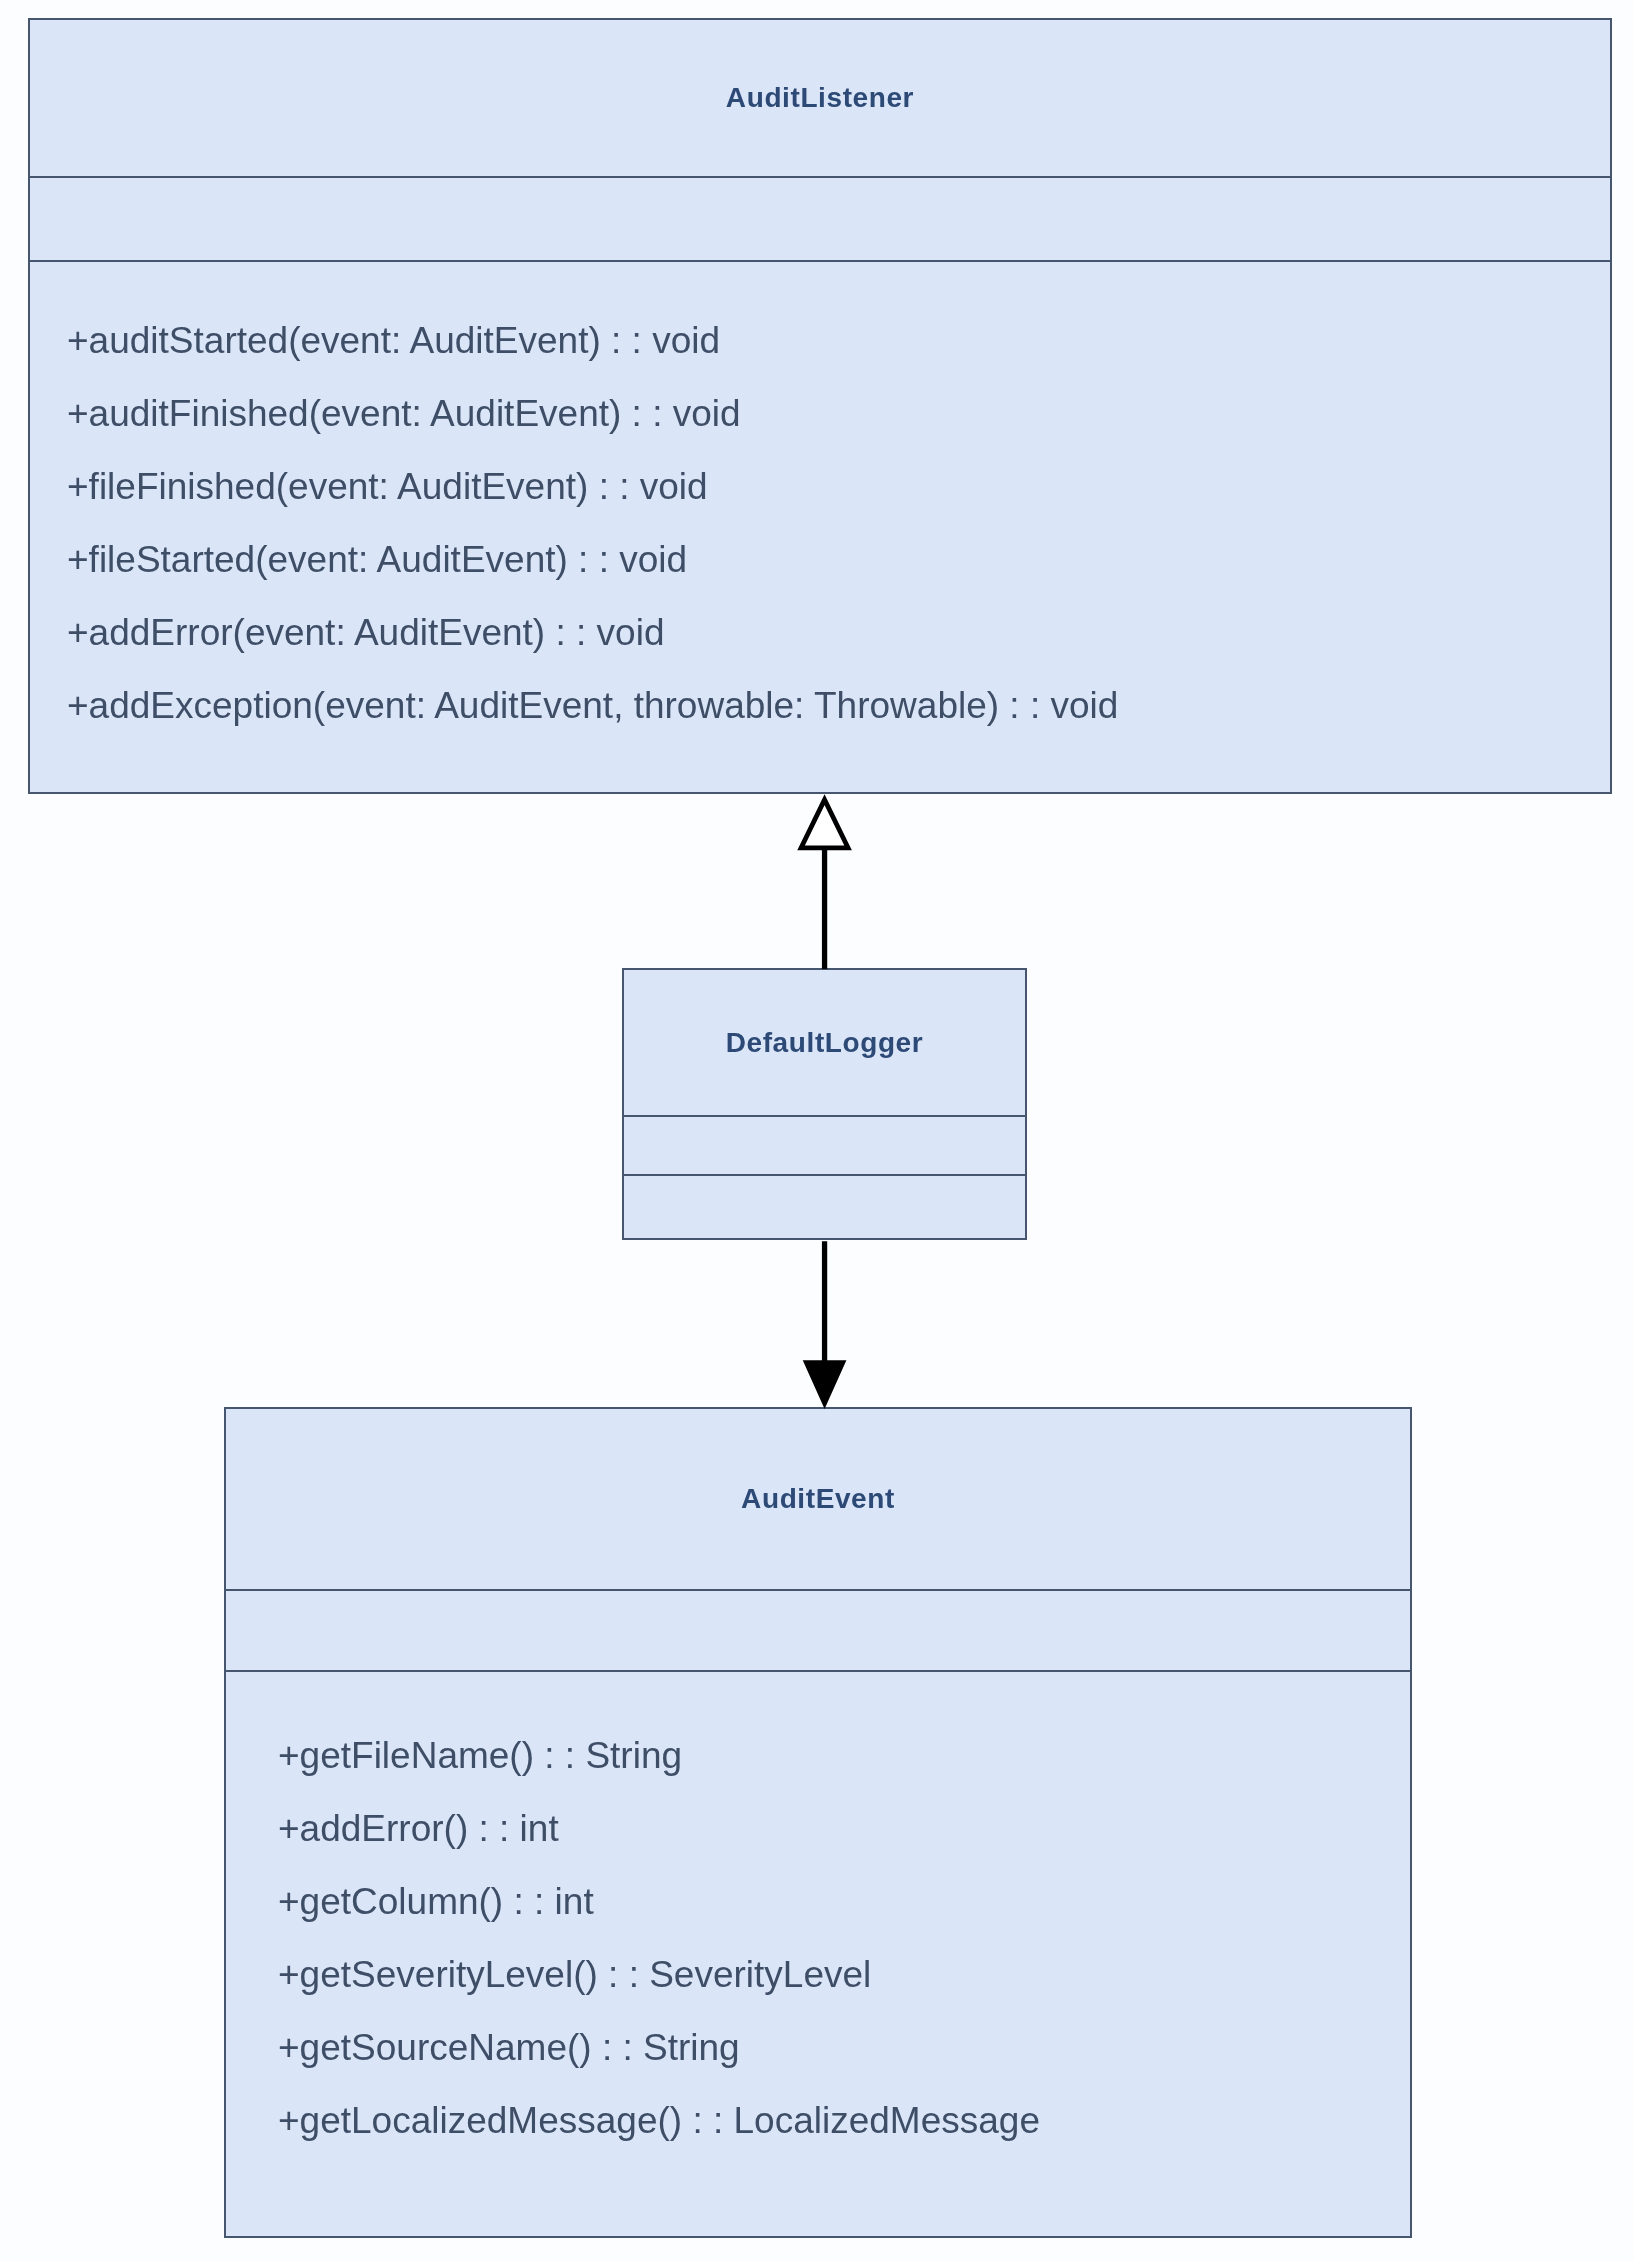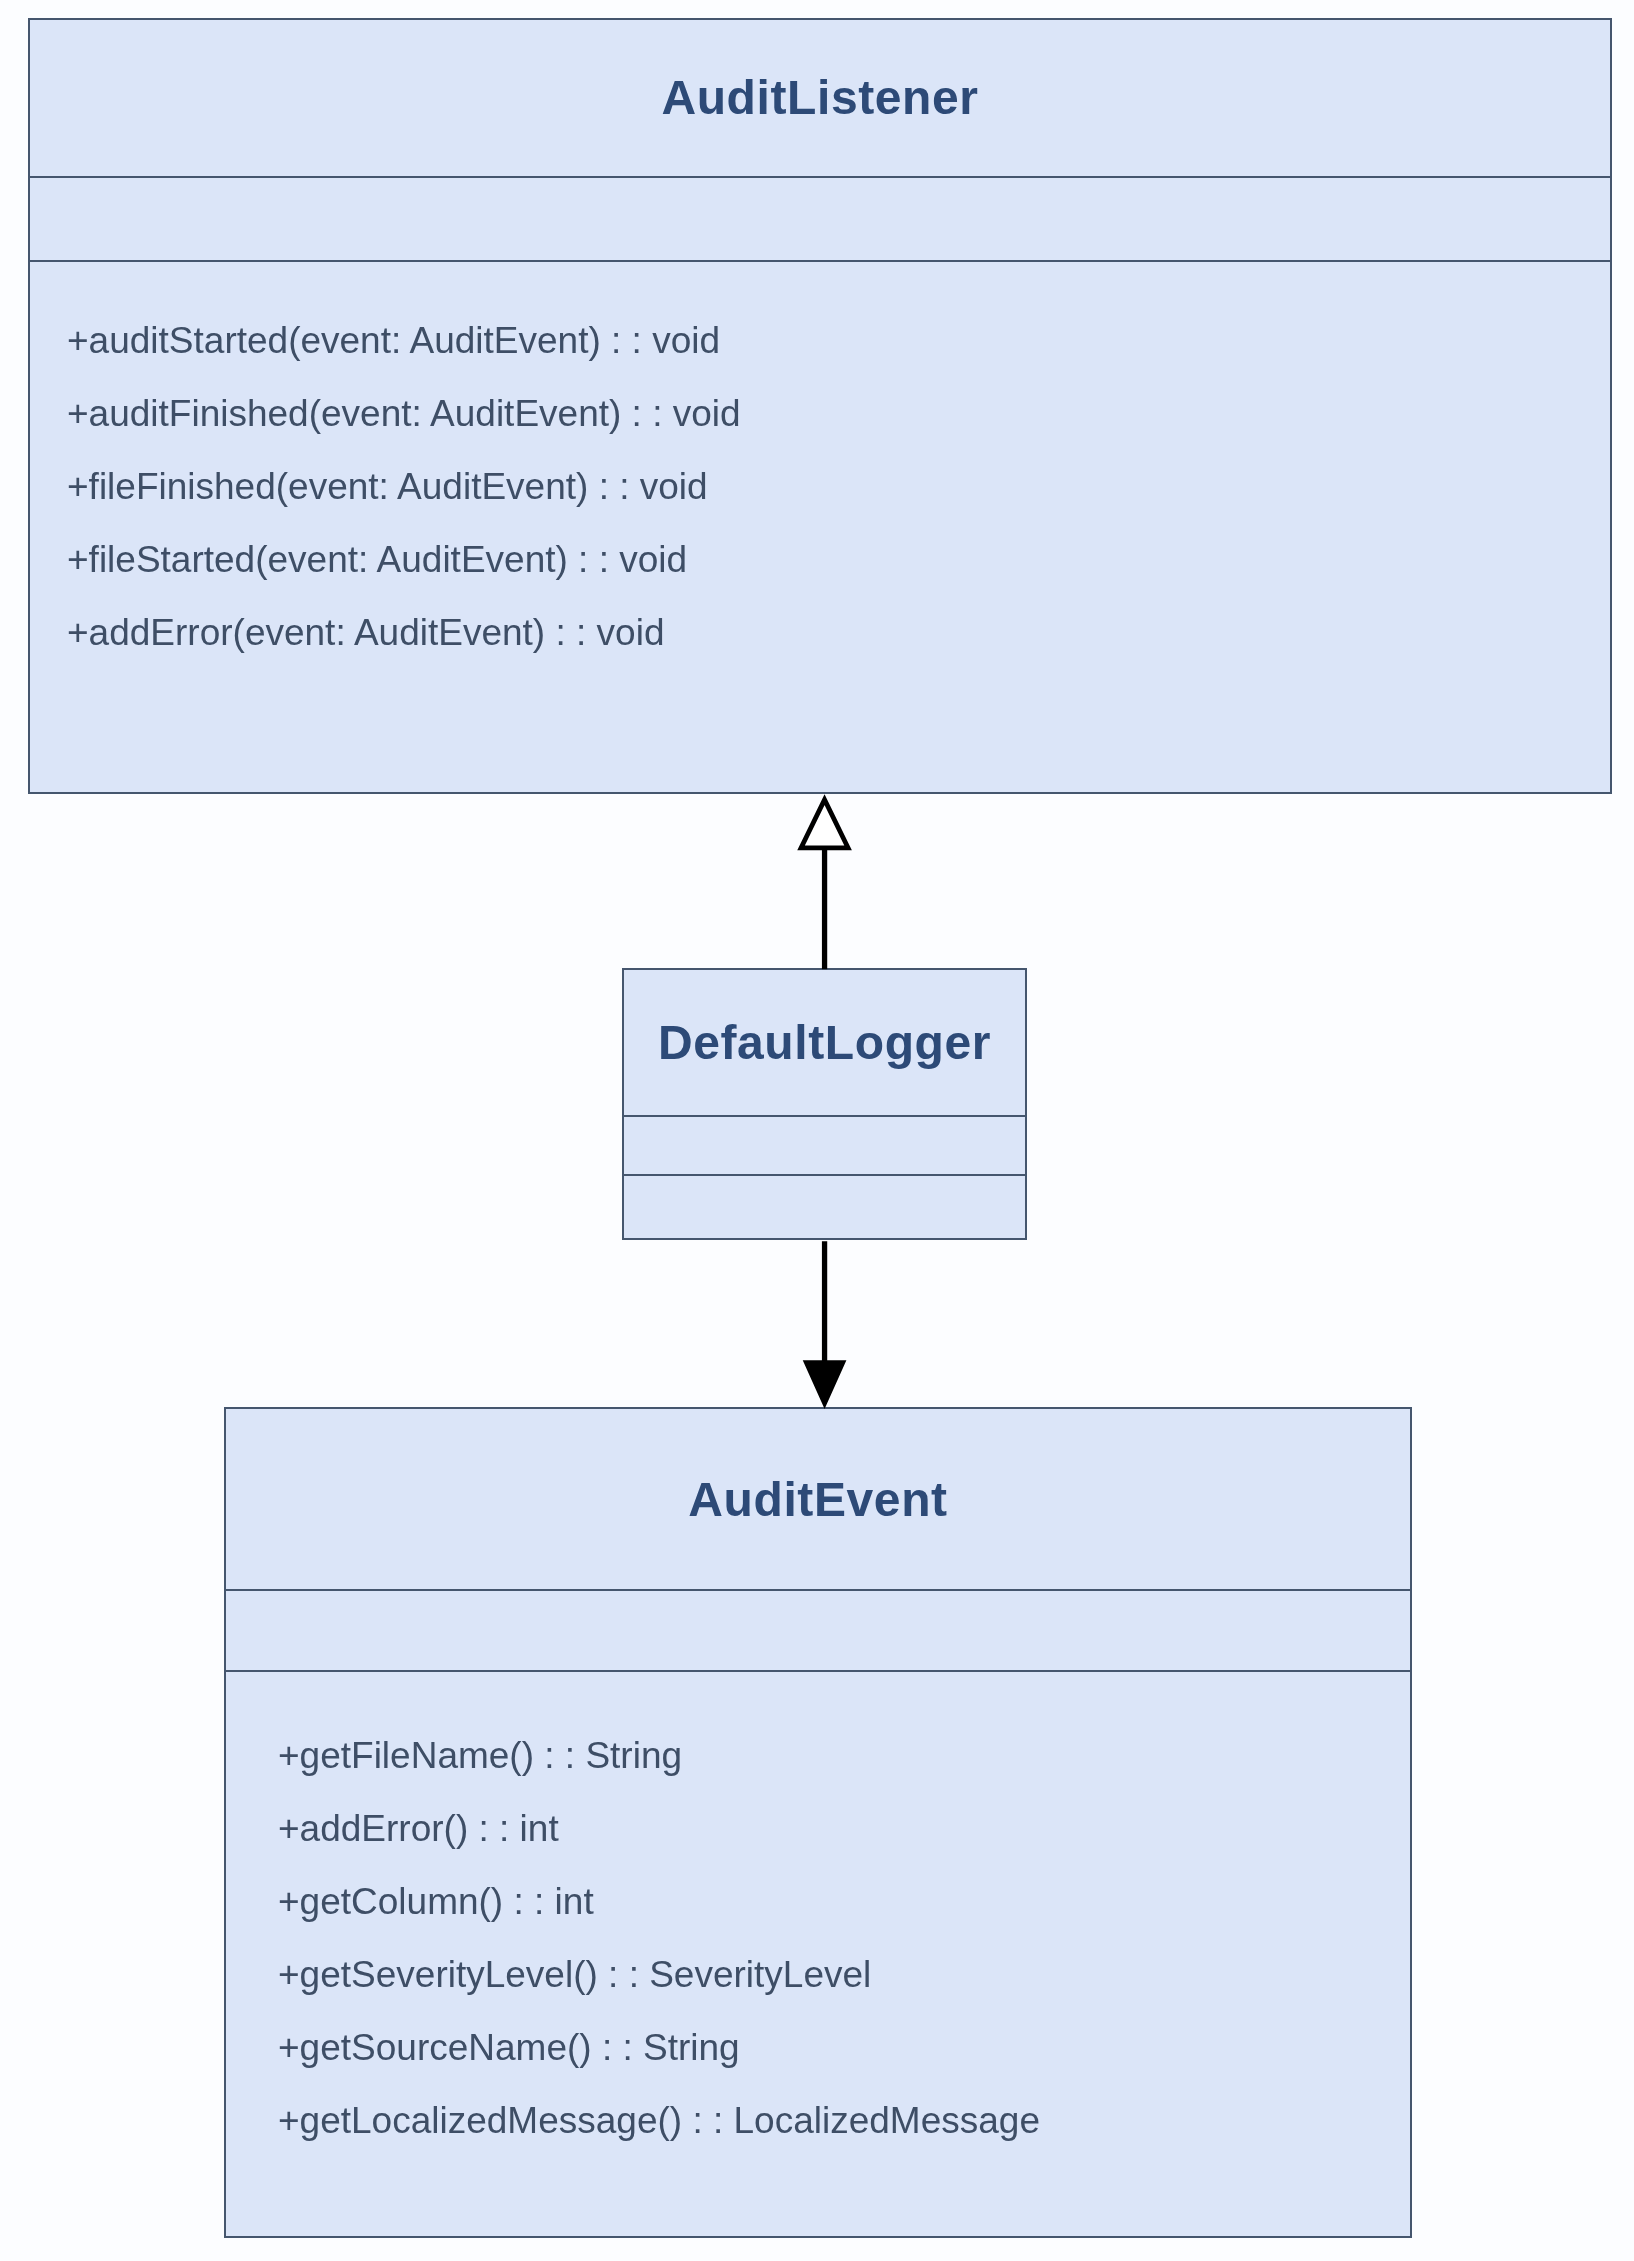--- a/index.html
+++ b/index.html
@@ -19,21 +19,21 @@
     background: #dbe5f8;
     border: 2.4px solid #45566e;
   }
 
   .class-header {
     display: flex;
     align-items: center;
     justify-content: center;
     border-bottom: 2.4px solid #45566e;
     font-weight: bold;
-    font-size: 48px;
+    font-size: 28px;
     color: #2d4a77;
     letter-spacing: 0.6px;
   }
 
   .class-attrs {
     border-bottom: 2.4px solid #45566e;
   }
 
   .class-methods {
     font-size: 37px;
@@ -77,20 +77,21 @@
 
   <div class="class-box box-auditlistener">
     <div class="class-header">AuditListener</div>
     <div class="class-attrs"></div>
     <div class="class-methods">
       <div class="method">+auditStarted(event: AuditEvent) : : void</div>
       <div class="method">+auditFinished(event: AuditEvent) : : void</div>
       <div class="method">+fileFinished(event: AuditEvent) : : void</div>
       <div class="method">+fileStarted(event: AuditEvent) : : void</div>
       <div class="method">+addError(event: AuditEvent) : : void</div>
+      <div class="method">+addException(event: AuditEvent, throwable: Throwable) : : void</div>
     </div>
   </div>
 
   <div class="class-box box-defaultlogger">
     <div class="class-header">DefaultLogger</div>
     <div class="class-attrs"></div>
     <div class="class-methods"></div>
   </div>
 
   <div class="class-box box-auditevent">

